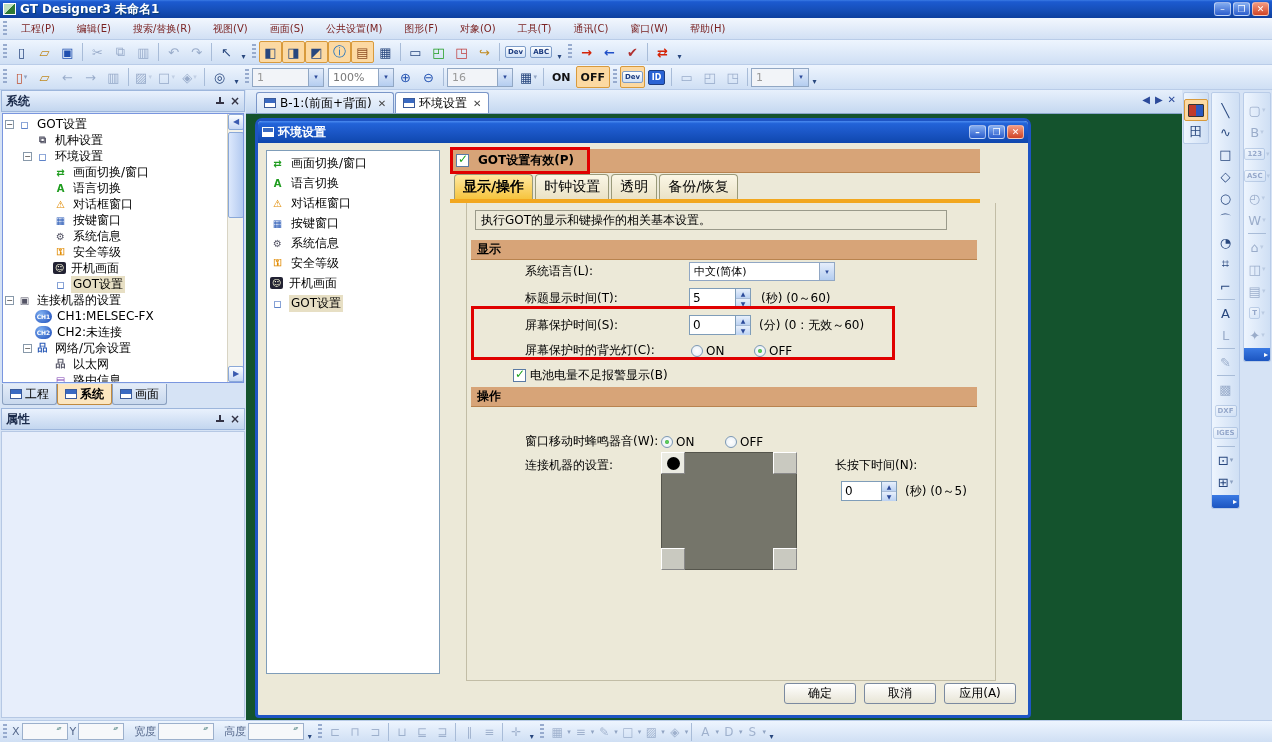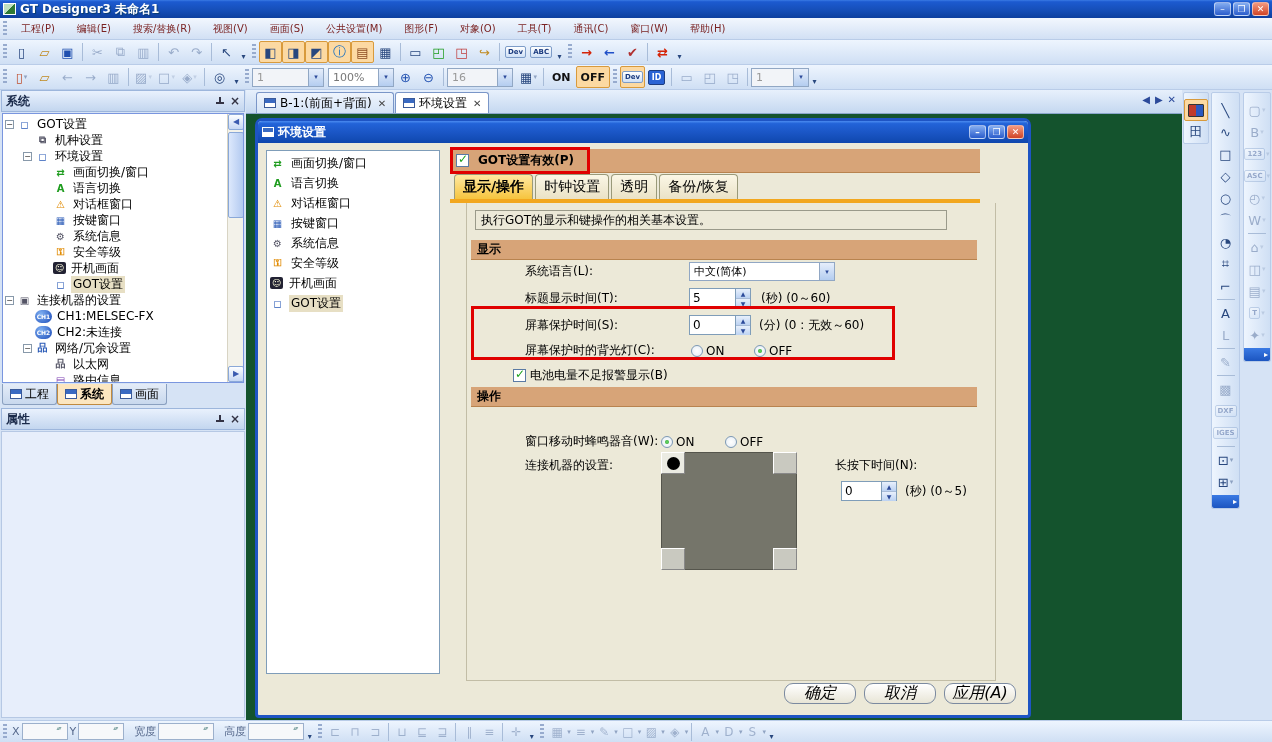--- a/index.html
+++ b/index.html
@@ -89,21 +89,21 @@
   .spin .sarrs span:last-child{border-bottom:none;}
   .rad{width:12px;height:12px;border-radius:50%;border:1px solid #7c98b4;background:radial-gradient(#fff,#e4ecf4);position:relative;flex:none;margin-right:3px;}
   .rad.on::after{content:"";position:absolute;inset:3px;border-radius:50%;background:radial-gradient(#70dc70,#1e9c1e);}
   .chk{width:13px;height:13px;border:1px solid #5a7aa4;background:#fff;position:relative;flex:none;margin-right:4px;}
   .chk.on::after{content:"✓";color:#1ca11c;font-size:12px;font-weight:bold;position:absolute;left:1px;top:-3px;}
   .utility{position:absolute;left:194px;top:249px;width:136px;height:118px;background:#75756a;border:1px solid #55554c;}
   .ucorner{position:absolute;width:24px;height:22px;background:#c9c9c0;border:1px solid #fff;border-right-color:#888;border-bottom-color:#888;}
   .ucorner.sel{background:#ebebe2;display:flex;align-items:center;justify-content:center;}
   .udot{width:13px;height:13px;border-radius:50%;background:#000;}
   .xbtns{position:absolute;right:12px;top:540px;display:flex;gap:8px;}
-  .xpbtn{width:72px;height:21px;border:1px solid #7b8aa0;border-radius:9px;background:linear-gradient(#ffffff,#e8e5d6);font-size:16px;display:flex;align-items:center;justify-content:center;font-style:italic;}
+  .xpbtn{width:72px;height:21px;border:1px solid #7b8aa0;border-radius:3px;background:linear-gradient(#ffffff,#e8e5d6);font-size:12px;display:flex;align-items:center;justify-content:center;}
   
   .righttools{left:1182px;top:90px;width:90px;height:630px;background:#d6e3f5;}
   .vcol{position:absolute;top:2px;display:flex;flex-direction:column;align-items:center;background:linear-gradient(90deg,#eef5fe,#cfdff4);border:1px solid #b9cce8;border-radius:2px;padding-top:6px;}
   .vcol .tbtn{width:24px;height:22px;}
   .vsep{width:18px;height:1px;background:#a8bcd8;margin:2px 0;}
   .vexp{width:100%;height:13px;background:linear-gradient(#3a7ae4,#1c55c0);color:#fff;font-size:8px;text-align:right;padding-right:2px;line-height:13px;border-radius:0 0 2px 2px;margin-top:2px;}
   .book{width:16px;height:13px;background:linear-gradient(90deg,#c03a2a 0 7px,#2a58c0 7px);border:1px solid #333;border-radius:1px;}
   
   .statusbar{left:0;top:720px;width:1272px;height:22px;background:linear-gradient(#eef5fe,#cfdff4);border-top:1px solid #b9cce8;display:flex;align-items:center;font-size:11px;}
   .slabel{color:#56698c;margin:0 2px;}

